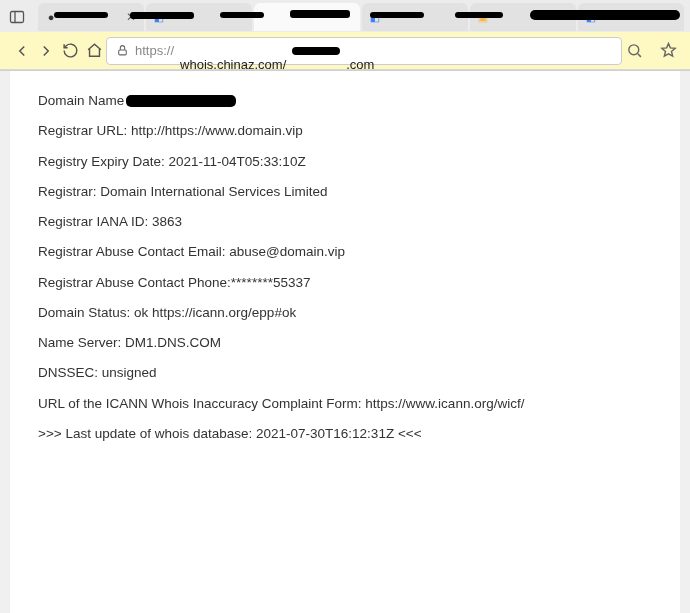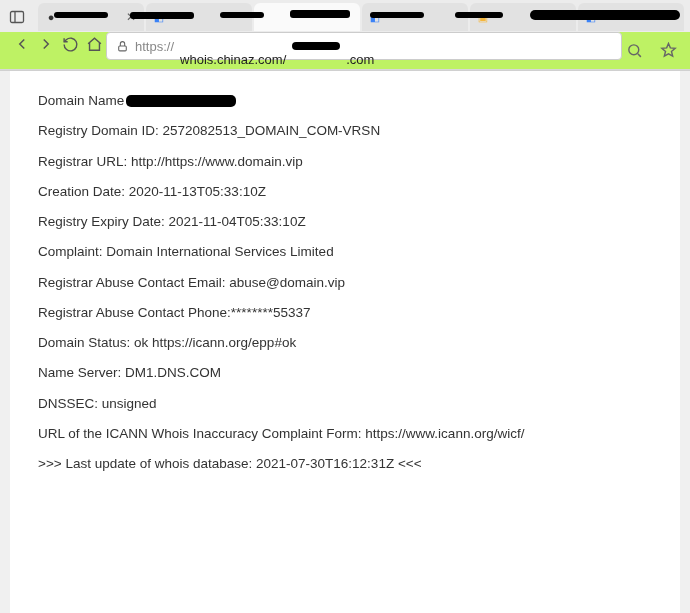--- a/index.html
+++ b/index.html
@@ -74,22 +74,23 @@
     }
     .scribble {
       position: absolute;
       background: #000;
       height: 6px;
       border-radius: 3px;
     }
     .toolbar {
       height: 38px;
       display: flex;
+      align-items: center;
       padding: 0 10px;
-      background: #bef264;
+      background: #fef9c3;
       border-bottom: 1px solid #d8d8d8;
     }
     .nav-btn {
       width: 24px;
       height: 24px;
       display: flex;
       align-items: center;
       justify-content: center;
       color: #555;
       cursor: pointer;
@@ -245,25 +246,24 @@
       </div>
     </div>
   </div>
 </div>
 
 <div class="content-wrap">
   <div class="page">
     <div class="whois-line">
       <span>Domain Name</span><span class="redaction" style="width:110px; height:12px; margin-left:2px; border-radius:5px; vertical-align:-2px;"></span>
     </div>
-    <div class="whois-line">Registry Domain ID: 2572082513_DOMAIN_COM-VRSN</div>
     <div class="whois-line">Registrar URL: http://https://www.domain.vip</div>
-    <div class="whois-line">Creation Date: 2020-11-13T05:33:10Z</div>
     <div class="whois-line">Registry Expiry Date: 2021-11-04T05:33:10Z</div>
-    <div class="whois-line">Complaint: Domain International Services Limited</div>
+    <div class="whois-line">Registrar: Domain International Services Limited</div>
+    <div class="whois-line">Registrar IANA ID: 3863</div>
     <div class="whois-line">Registrar Abuse Contact Email: abuse@domain.vip</div>
     <div class="whois-line">Registrar Abuse Contact Phone:********55337</div>
     <div class="whois-line">Domain Status: ok https://icann.org/epp#ok</div>
     <div class="whois-line">Name Server: DM1.DNS.COM</div>
     <div class="whois-line">DNSSEC: unsigned</div>
     <div class="whois-line">URL of the ICANN Whois Inaccuracy Complaint Form: https://www.icann.org/wicf/</div>
     <div class="whois-line">&gt;&gt;&gt; Last update of whois database: 2021-07-30T16:12:31Z &lt;&lt;&lt;</div>
 
   </div>
 </div>

